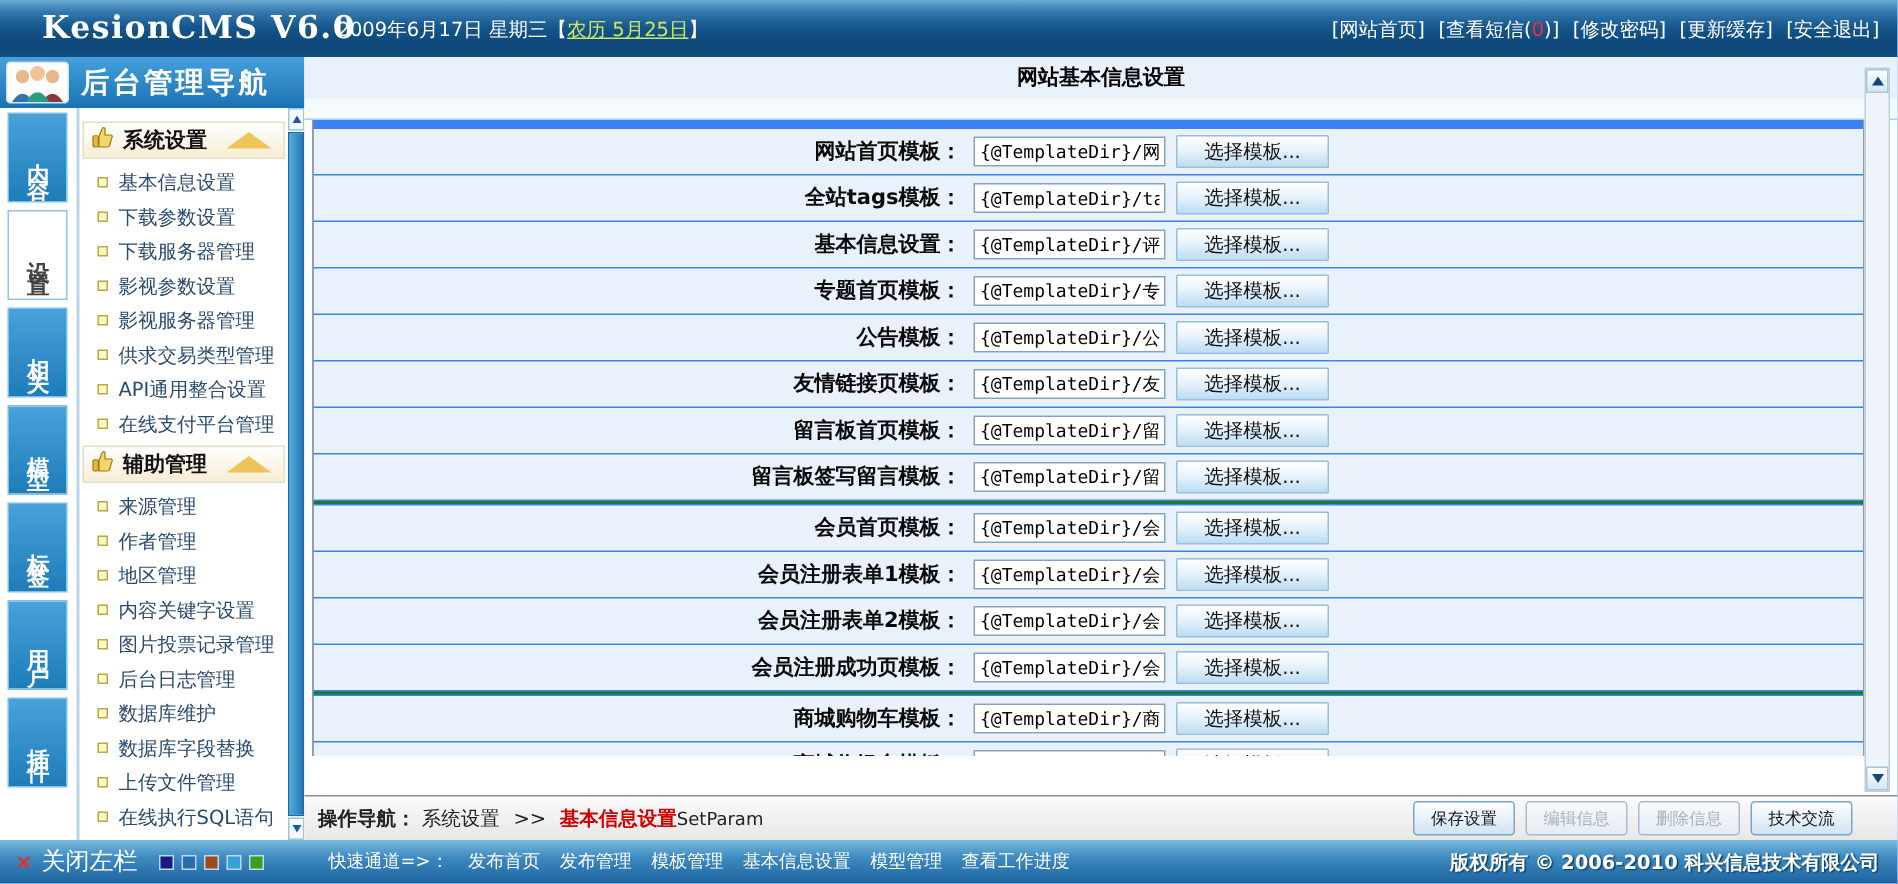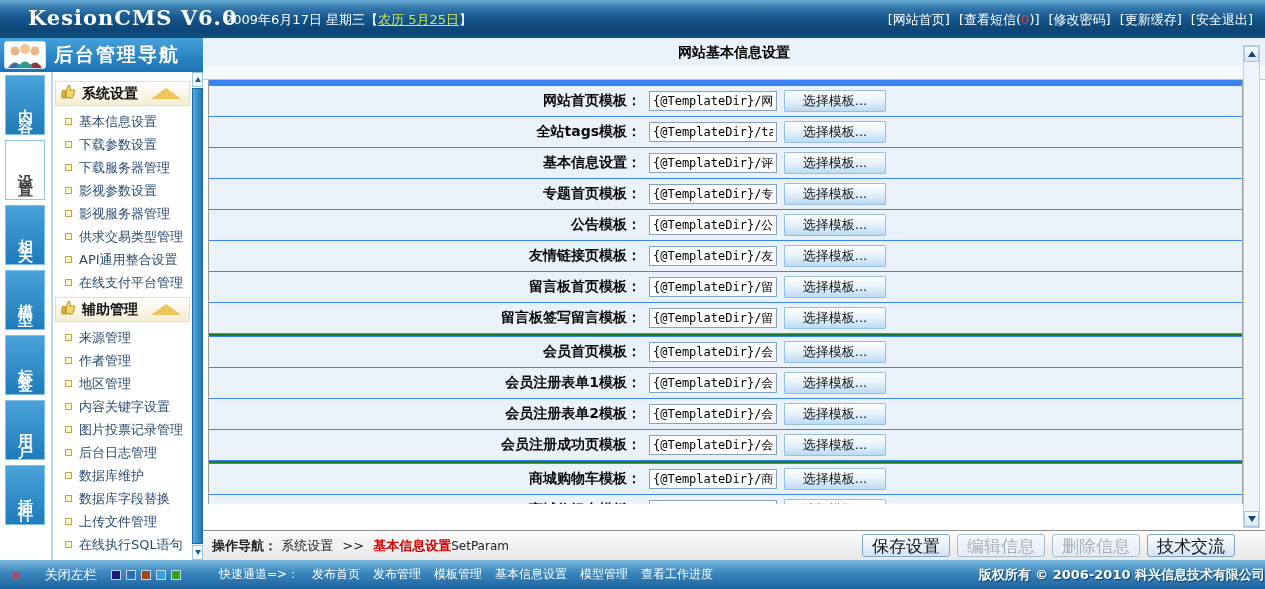--- a/index.html
+++ b/index.html
@@ -68,34 +68,34 @@
 
   .bottombar { position:absolute; bottom:0; left:0; width:100%; height:30px; border-top:1px solid #8c8c8c;
     background:linear-gradient(180deg,#fbfbfb,#e7e7e7); display:flex; align-items:center; font-size:13px; }
   .nav { padding-left:9px; color:#222; white-space:nowrap; }
   .nav .b { font-weight:bold; }
   .nav .sep { margin:0 5px; }
   .nav .red { color:#d00000; font-weight:bold; }
   .nav .code { font-size:12px; }
   .bbtns { margin-left:auto; display:flex; gap:7px; padding-right:30px; }
   .bbtn { min-width:68px; height:23px; padding:0 9px; border:1px solid #7da4c8; border-radius:3px;
-    background:linear-gradient(180deg,#fefefe,#d2e4f2); font-family:Liberation Sans, sans-serif; font-size:17px; color:#112; cursor:pointer; }
+    background:linear-gradient(180deg,#fefefe,#d2e4f2); font-family:Liberation Sans, sans-serif; font-size:11px; color:#112; cursor:pointer; }
   .bbtn.disabled { color:#a8b0ba; border-color:#a8bcd0; background:linear-gradient(180deg,#f8fafc,#e4ecf4); cursor:default; }
 
   
   .footer { position:absolute; bottom:0; left:0; width:1265px; height:29px;
     background:linear-gradient(180deg,#7cbade 0%,#3d8ac0 40%,#1d64a0 100%); display:flex; align-items:center; }
   .f-left { width:203px; flex:0 0 auto; display:flex; align-items:center; padding-left:10px; }
   .close-x { color:#e03030; font-weight:bold; font-size:14px; cursor:pointer; }
-  .close-lbl { color:#fff; font-size:13px; margin-left:23px; cursor:pointer; }
+  .close-lbl { color:#fff; font-size:16px; margin-left:6px; cursor:pointer; }
   .swatches { display:flex; gap:5px; margin-left:14px; }
   .swatch { width:10px; height:10px; border:1px solid #bcd8ec; display:inline-block; cursor:pointer; }
   .f-quick { display:flex; align-items:center; gap:13px; margin-left:16px; color:#fff; font-size:12px; white-space:nowrap; }
   .f-quick a { color:#fff; text-decoration:none; cursor:pointer; }
-  .f-copy { margin-left:auto; color:#fff; font-size:13px; font-weight:bold; text-shadow:1px 1px 1px #0b3b60; white-space:nowrap; }
+  .f-copy { margin-left:auto; padding-right:12px; color:#fff; font-size:13px; font-weight:bold; text-shadow:1px 1px 1px #0b3b60; white-space:nowrap; }
 </style>
 </head>
 <body>
 
 <div class="screen">
 
   <div class="topbar">
     <div class="logo">KesionCMS V6.0</div>
     <div class="date"><span>2009年6月17日 星期三【</span><span class="lunar">农历 5月25日</span><span>】</span></div>
     <div class="toplinks">

